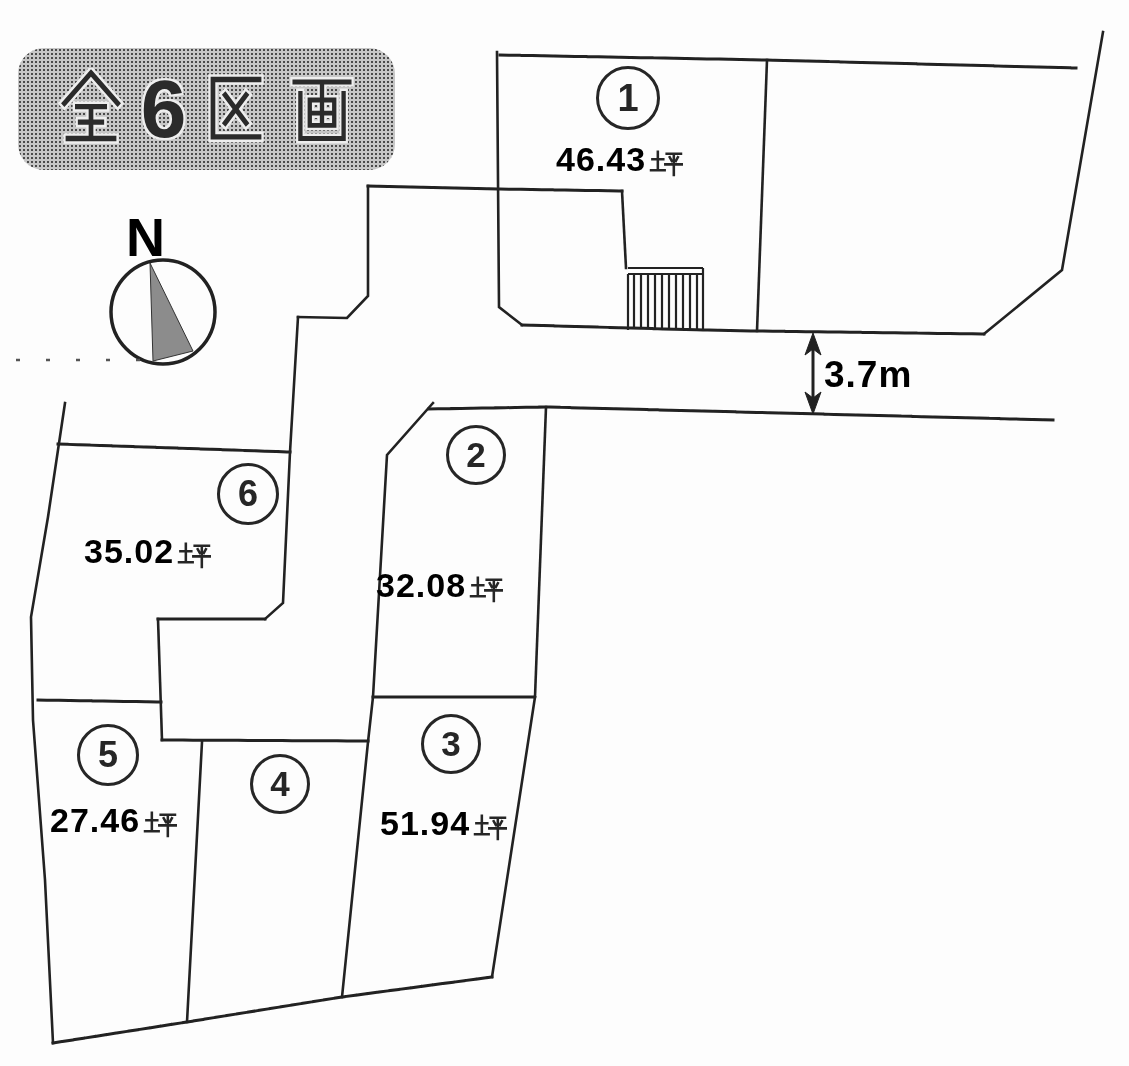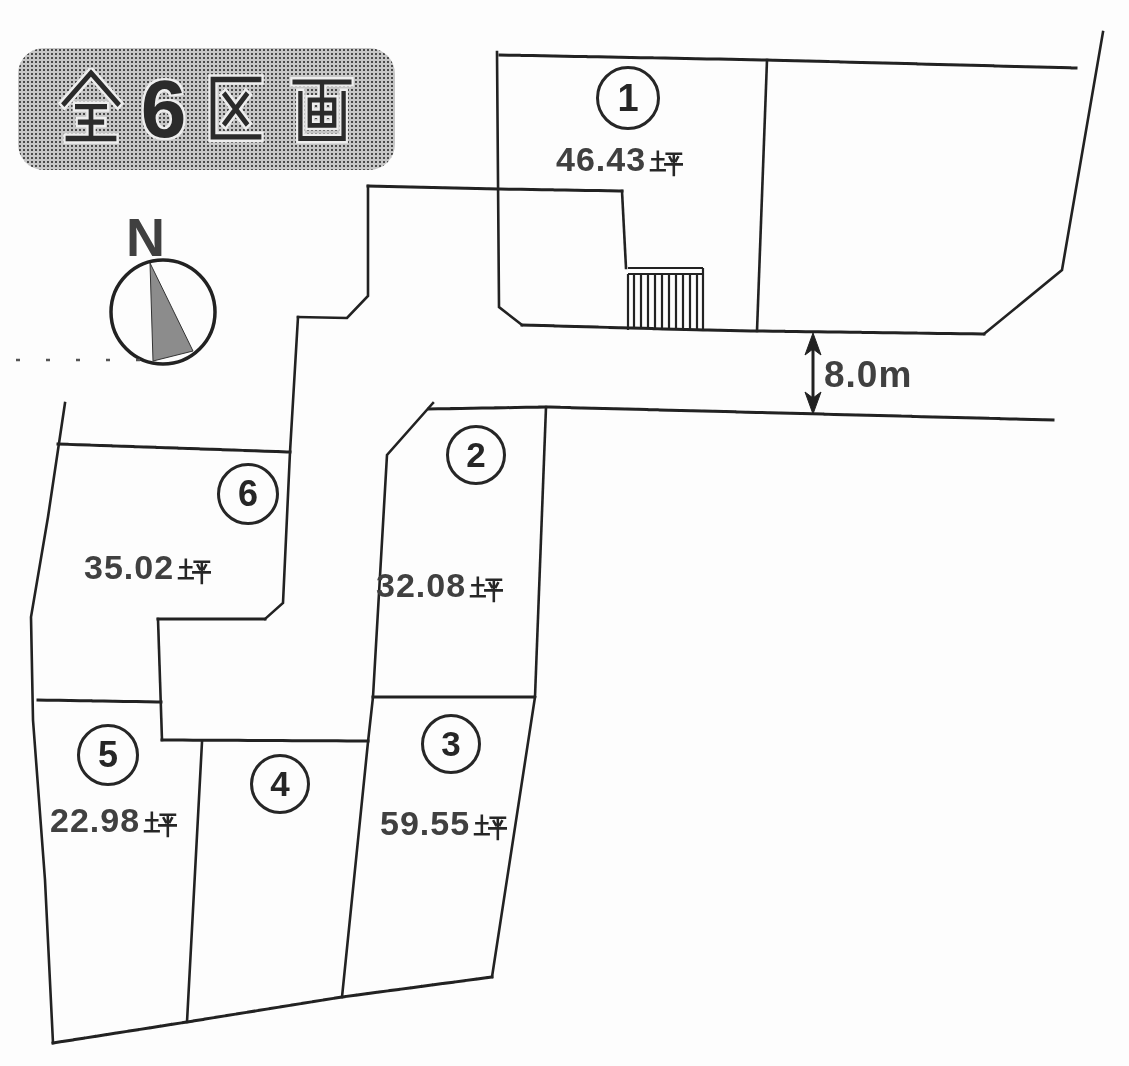--- a/index.html
+++ b/index.html
@@ -19,21 +19,21 @@
     background-size:4px 4px;
     display:flex;align-items:center;justify-content:center;gap:14px;
   }
   .title-glyph{width:72px;height:82px;}
   .title-digit{
     font-size:82px;font-weight:800;line-height:82px;color:#2b2b2b;
     text-shadow:2px 2px 0 #eeeeee,-2px -2px 0 #eeeeee,2px -2px 0 #eeeeee,-2px 2px 0 #eeeeee;
   }
 
   
-  .lbl{position:absolute;color:#404040;font-weight:700;letter-spacing:1px;white-space:nowrap;}
+  .lbl{position:absolute;color:#000000;font-weight:700;letter-spacing:1px;white-space:nowrap;}
   .area{font-size:34px;display:flex;align-items:center;gap:3px;}
   .area svg{display:block;margin-top:4px;}
   .north{font-size:54px;font-weight:700;}
   .roadw{font-size:37px;}
 
   .badge{
     position:absolute;border:3px solid #262626;border-radius:50%;
     display:flex;align-items:center;justify-content:center;
     color:#262626;font-weight:700;background:rgba(255,255,255,.0);
   }
@@ -118,21 +118,21 @@
     </svg>
     <svg class="title-glyph" viewBox="0 0 100 100" preserveAspectRatio="none">
       <path d="M12 17 H88 M50 17 V39 M20 31 V86 H80 V31 M33 39 H67 V70 H33 Z M50 39 V70 M33 55 H67" fill="none" stroke="#eeeeee" stroke-width="12" stroke-linecap="square"></path>
       <path d="M12 17 H88 M50 17 V39 M20 31 V86 H80 V31 M33 39 H67 V70 H33 Z M50 39 V70 M33 55 H67" fill="none" stroke="#2b2b2b" stroke-width="6" stroke-linecap="square"></path>
     </svg>
 
   </div>
 
   <div class="lbl north" style="left:126px;top:206px;">N</div>
 
-  <div class="lbl roadw" style="left:824px;top:354px;">8.0m</div>
+  <div class="lbl roadw" style="left:824px;top:354px;">3.7m</div>
 
   <div class="badge" style="left:596px;top:66px;width:58px;height:58px;font-size:38px;">
     <span>1</span>
   </div>
   <div class="badge" style="left:446px;top:425px;width:54px;height:54px;font-size:35px;">
     <span>2</span>
   </div>
   <div class="badge" style="left:421px;top:714px;width:54px;height:54px;font-size:35px;">
     <span>3</span>
   </div>
@@ -156,37 +156,37 @@
 
   <div class="lbl area" style="left:376px;top:566px;">
     <span>32.08</span>
     <svg width="34" height="34" viewBox="0 0 100 100">
       <path d="M26 20 V74 M10 42 H42 M6 74 H46 M52 26 H94 M61 36 L67 47 M85 36 L79 47 M48 57 H98 M73 27 V88" fill="none" stroke="#262626" stroke-width="7.5" stroke-linecap="square"></path>
     </svg>
 
   </div>
 
   <div class="lbl area" style="left:380px;top:804px;">
-    <span>59.55</span>
+    <span>51.94</span>
     <svg width="34" height="34" viewBox="0 0 100 100">
       <path d="M26 20 V74 M10 42 H42 M6 74 H46 M52 26 H94 M61 36 L67 47 M85 36 L79 47 M48 57 H98 M73 27 V88" fill="none" stroke="#262626" stroke-width="7.5" stroke-linecap="square"></path>
     </svg>
 
   </div>
 
 
   <div class="lbl area" style="left:50px;top:801px;">
-    <span>22.98</span>
+    <span>27.46</span>
     <svg width="34" height="34" viewBox="0 0 100 100">
       <path d="M26 20 V74 M10 42 H42 M6 74 H46 M52 26 H94 M61 36 L67 47 M85 36 L79 47 M48 57 H98 M73 27 V88" fill="none" stroke="#262626" stroke-width="7.5" stroke-linecap="square"></path>
     </svg>
 
   </div>
 
-  <div class="lbl area" style="left:84px;top:532px;margin-top:16px;">
+  <div class="lbl area" style="left:84px;top:532px;">
     <span>35.02</span>
     <svg width="34" height="34" viewBox="0 0 100 100">
       <path d="M26 20 V74 M10 42 H42 M6 74 H46 M52 26 H94 M61 36 L67 47 M85 36 L79 47 M48 57 H98 M73 27 V88" fill="none" stroke="#262626" stroke-width="7.5" stroke-linecap="square"></path>
     </svg>
 
   </div>
 
 </div>
 
 </body></html>

